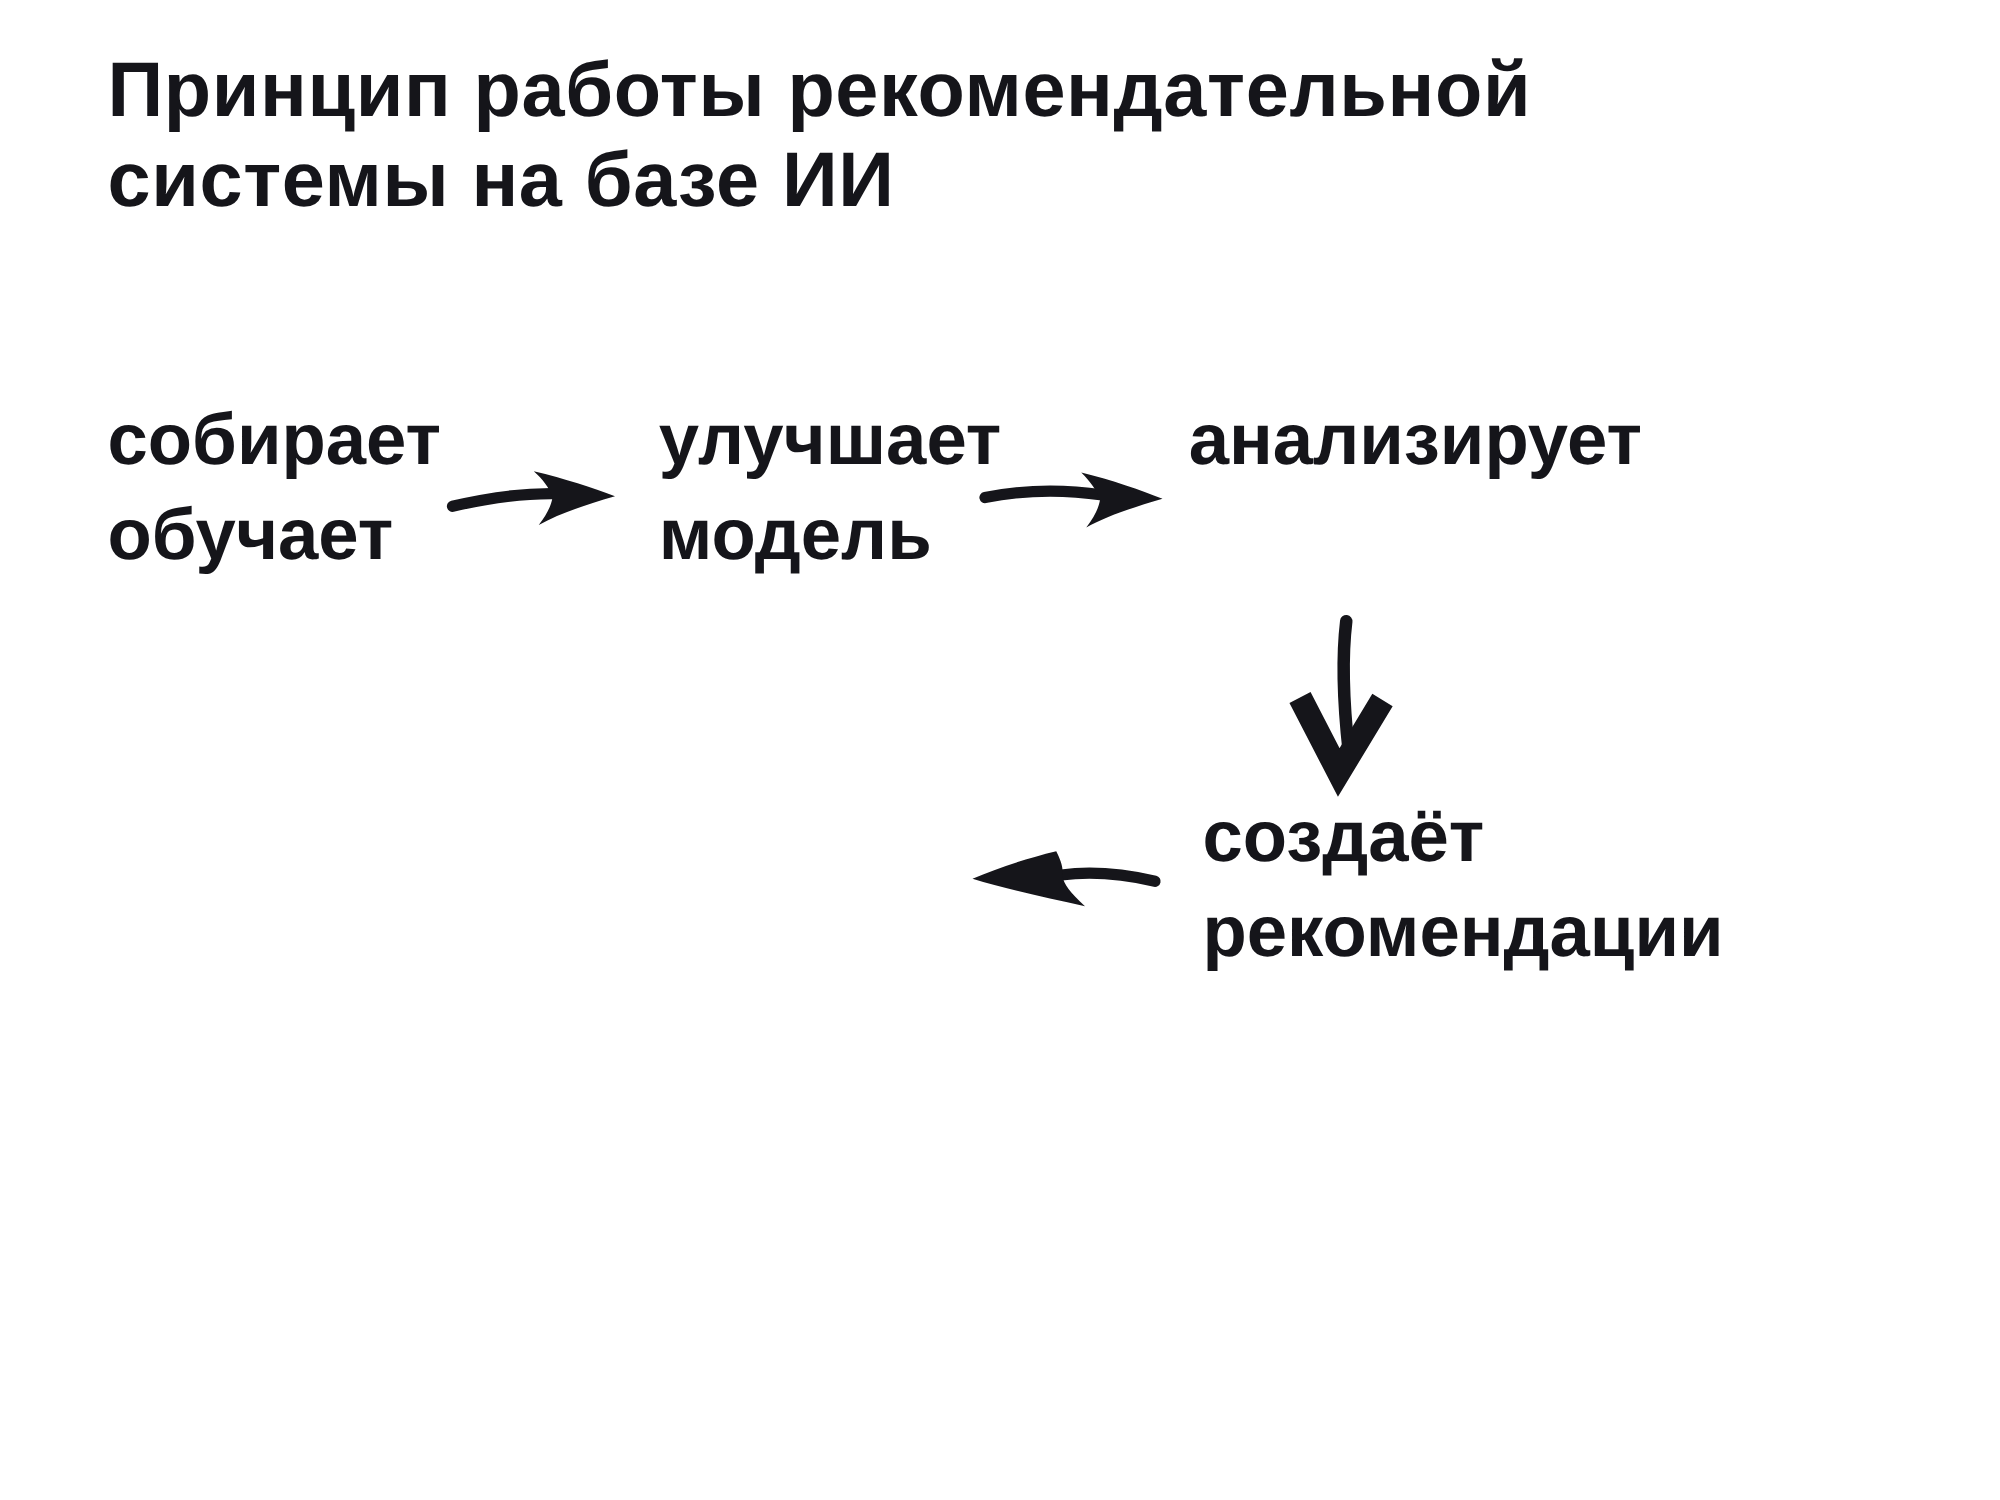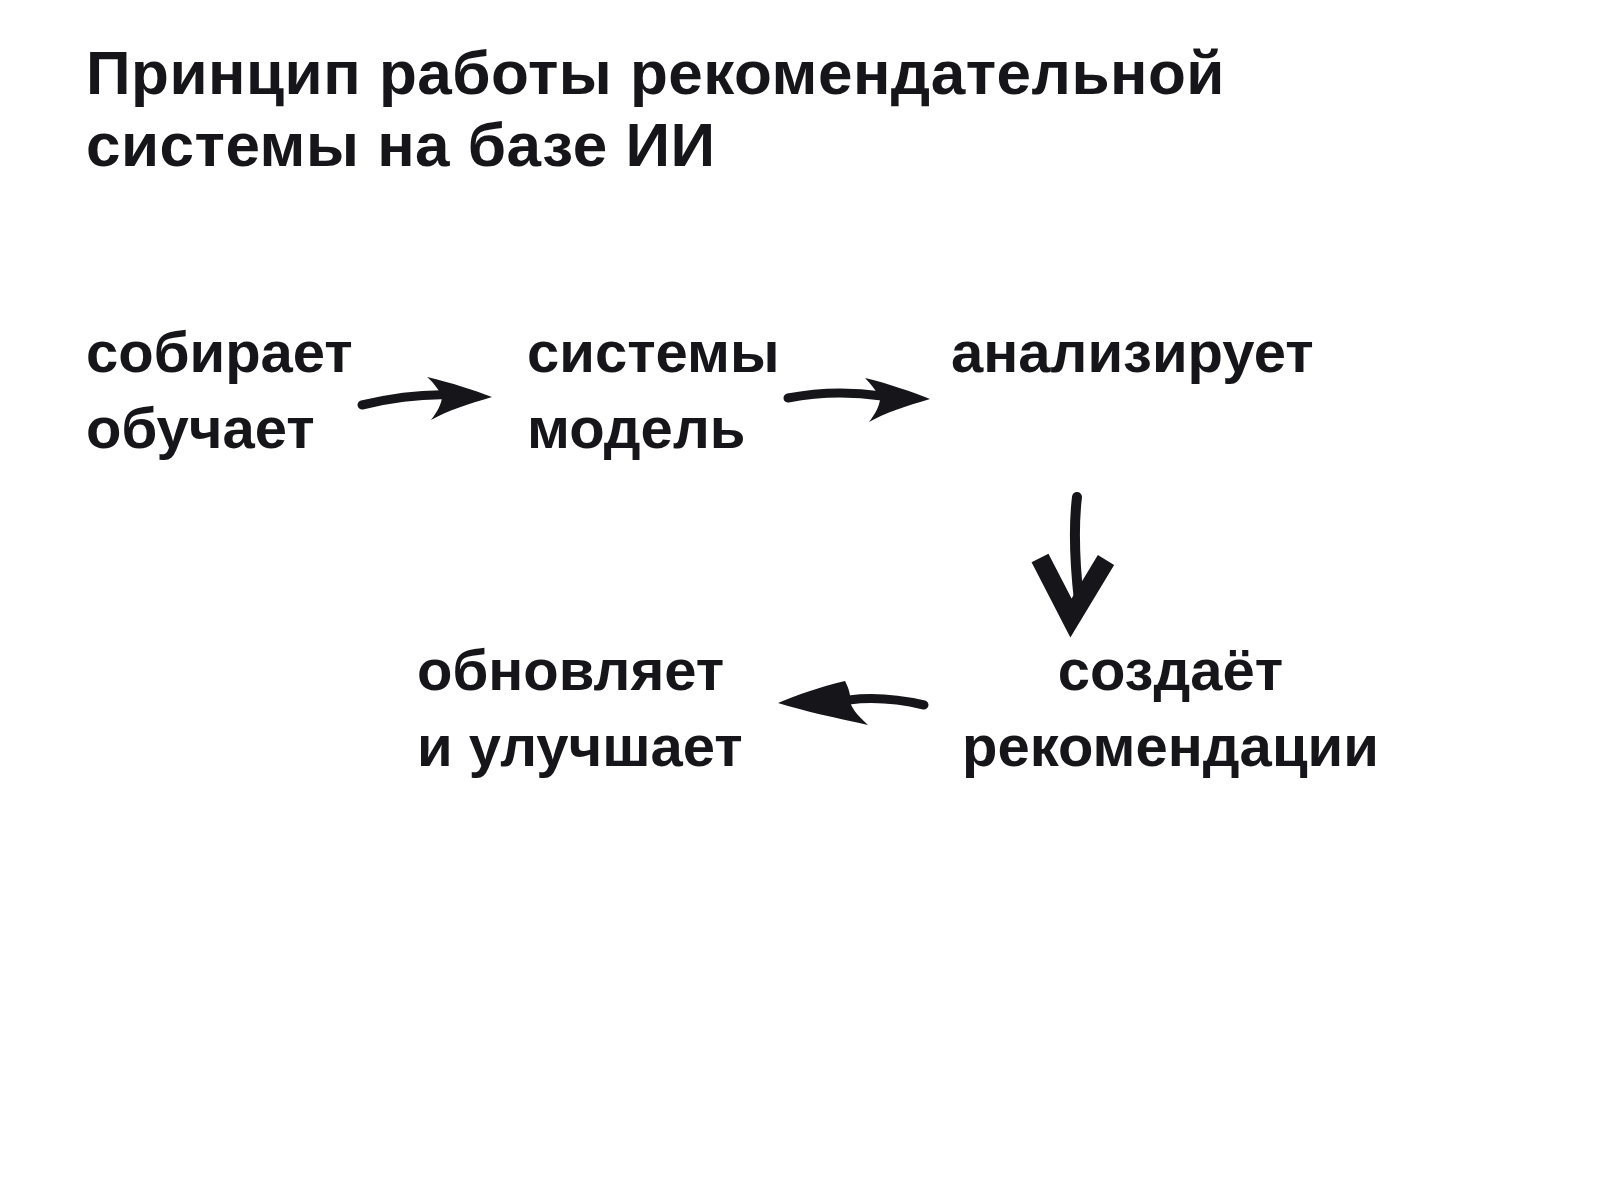--- a/index.html
+++ b/index.html
@@ -27,21 +27,21 @@
   .node {
     position: absolute;
     font-size: 58px;
     font-weight: 700;
     line-height: 76px;
     white-space: nowrap;
   }
   .node-collect  { left: 86px;  top: 314px; }
   .node-train    { left: 527px; top: 314px; }
   .node-analyze  { left: 951px; top: 314px; }
-  .node-create   { left: 962px; top: 632px; text-align: center; }
+  .node-create   { left: 962px; top: 632px; }
   .node-update   { left: 417px; top: 632px; }
   .arrow-layer {
     position: absolute;
     left: 0; top: 0;
     width: 1600px; height: 1200px;
     pointer-events: none;
   }
   .ink-fill   { fill: var(--ink, #15151a); }
   .ink-stroke { stroke: var(--ink, #15151a); fill: none; }
 </style>
@@ -54,37 +54,33 @@
     <div>Принцип работы рекомендательной</div>
     <div>системы на базе ИИ</div>
   </div>
 
   <div class="node node-collect">
     <div>собирает</div>
     <div>обучает</div>
   </div>
 
   <div class="node node-train">
-    <div>системы</div>
+    <div>улучшает</div>
     <div>модель</div>
   </div>
 
   <div class="node node-analyze">
     <div>анализирует</div>
   </div>
 
   <div class="node node-create">
     <div>создаёт</div>
     <div>рекомендации</div>
   </div>
 
-  <div class="node node-update">
-    <div>обновляет</div>
-    <div>и улучшает</div>
-  </div>
 
   <svg class="arrow-layer" viewBox="0 0 1600 1200" xmlns="http://www.w3.org/2000/svg">
 
     <g>
       <path class="ink-stroke" d="M 362 405 C 392 398 420 394 449 395" stroke-width="9" stroke-linecap="round"></path>
       <path class="ink-fill" d="M 427 377 C 452 383 474 390 492 397
                C 468 404 447 411 431 420
                C 438 411 441 404 442 398
                C 440 391 434 383 427 377 Z"></path>
     </g>

